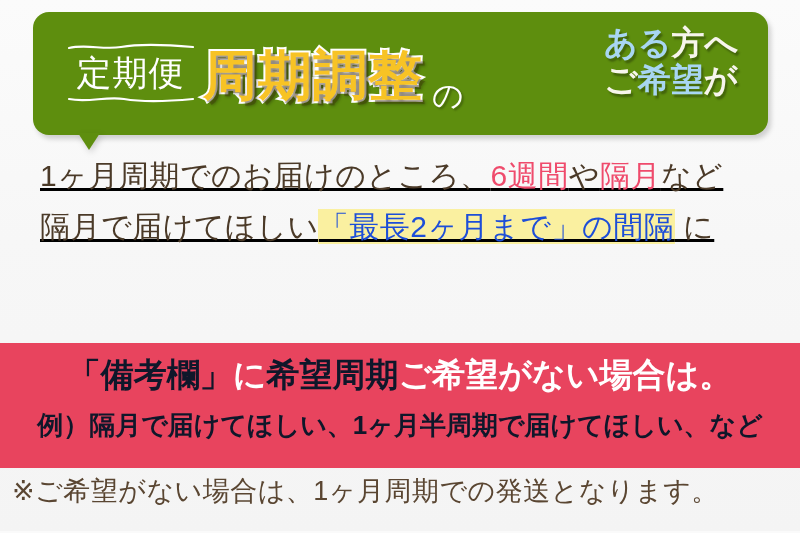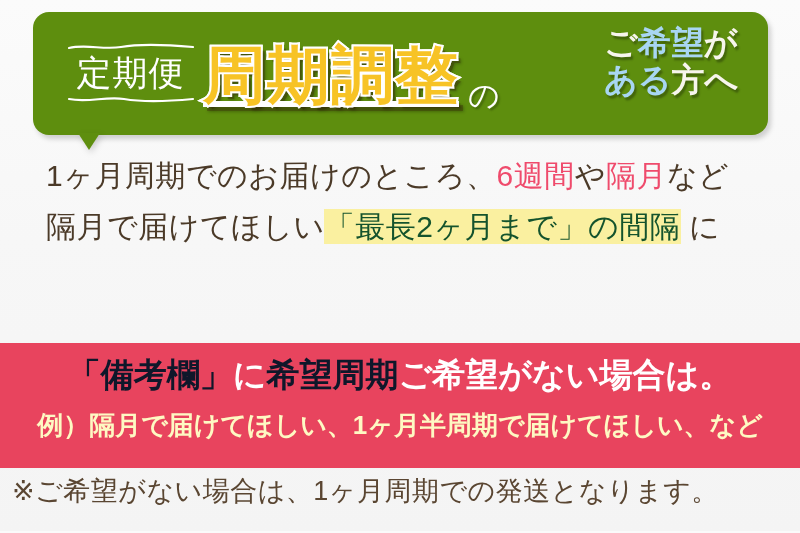--- a/index.html
+++ b/index.html
@@ -81,32 +81,31 @@
   
   .main-title {
     position: absolute;
     left: 203px;
     top: 15px;
     height: 120px;
     display: flex;
     align-items: center;
   }
   .main-title .kanji {
-    font-size: 63px;
+    font-size: 54px;
     line-height: 1;
     font-weight: 700;
     color: #f7c325;
     letter-spacing: 1px;
     white-space: nowrap;
     -webkit-text-stroke: 4px #ffffff;
     paint-order: stroke fill;
     text-shadow:
        4px 4px 0 rgba(60,40,10,0.35),
        5px 5px 3px rgba(0,0,0,0.25);
-    text-decoration: underline;
   }
   .main-title .no {
     font-size: 31px;
     line-height: 1;
     color: #ffffff;
     margin-left: 9px;
     align-self: flex-end;
     padding-bottom: 24px;
     text-shadow: 2px 2px 2px rgba(0,0,0,0.28);
   }
@@ -126,34 +125,35 @@
     letter-spacing: 0px;
     white-space: nowrap;
     text-shadow: 2px 3px 2px rgba(0,0,0,0.3);
   }
   .hr-w { color: #f7f5ec; }
   .hr-b { color: #a8d6f2; }
 
   
   .body-text {
     position: absolute;
-    left: 46px;
+    left: 40px;
     top: 150px;
     width: 730px;
+    text-decoration: underline;
   }
   .body-line {
     font-size: 30px;
     line-height: 51px;
     color: #4b3a28;
     letter-spacing: 0.5px;
     white-space: nowrap;
   }
   .pink-txt { color: #ef4b6c; }
   .hl {
-    color: #14532d;
+    color: #1d4ed8;
     background: #faf0a0;
     box-shadow: 0 0 0 1px #faf0a0;
   }
 
   
   .badge {
     position: absolute;
     left: 268px;
     top: 312px;
     width: 264px;
@@ -196,21 +196,21 @@
   }
   .pink-main .y { color: #0f172a; }
   .pink-sub {
     position: absolute;
     left: 0; top: 68px;
     width: 800px;
     text-align: center;
     font-size: 26px;
     line-height: 1.1;
     font-weight: 700;
-    color: #fef9c3;
+    color: #0f172a;
     letter-spacing: 0px;
     white-space: nowrap;
   }
 
   
   .footer-note {
     position: absolute;
     left: 12px;
     top: 477px;
     width: 800px;
@@ -241,24 +241,24 @@
       </svg>
     </div>
 
     <div class="main-title">
       <span class="kanji">周期調整</span>
       <span class="no">の</span>
     </div>
 
     <div class="header-right">
       <div class="hr-line">
-        <span class="hr-w">ご</span><span class="hr-b">希望</span><span class="hr-w">が</span>
+        <span class="hr-b">ある</span><span class="hr-w">方へ</span>
       </div>
       <div class="hr-line">
-        <span class="hr-b">ある</span><span class="hr-w">方へ</span>
+        <span class="hr-w">ご</span><span class="hr-b">希望</span><span class="hr-w">が</span>
       </div>
     </div>
   </div>
 
   <div class="body-text">
     <div class="body-line">
       <span>1ヶ月周期でのお届けのところ、</span><span class="pink-txt">6週間</span><span>や</span><span class="pink-txt">隔月</span><span>など</span>
     </div>
     <div class="body-line">
       <span>隔月で届けてほしい</span><span class="hl">「最長2ヶ月まで」の間隔</span><span> に</span>

